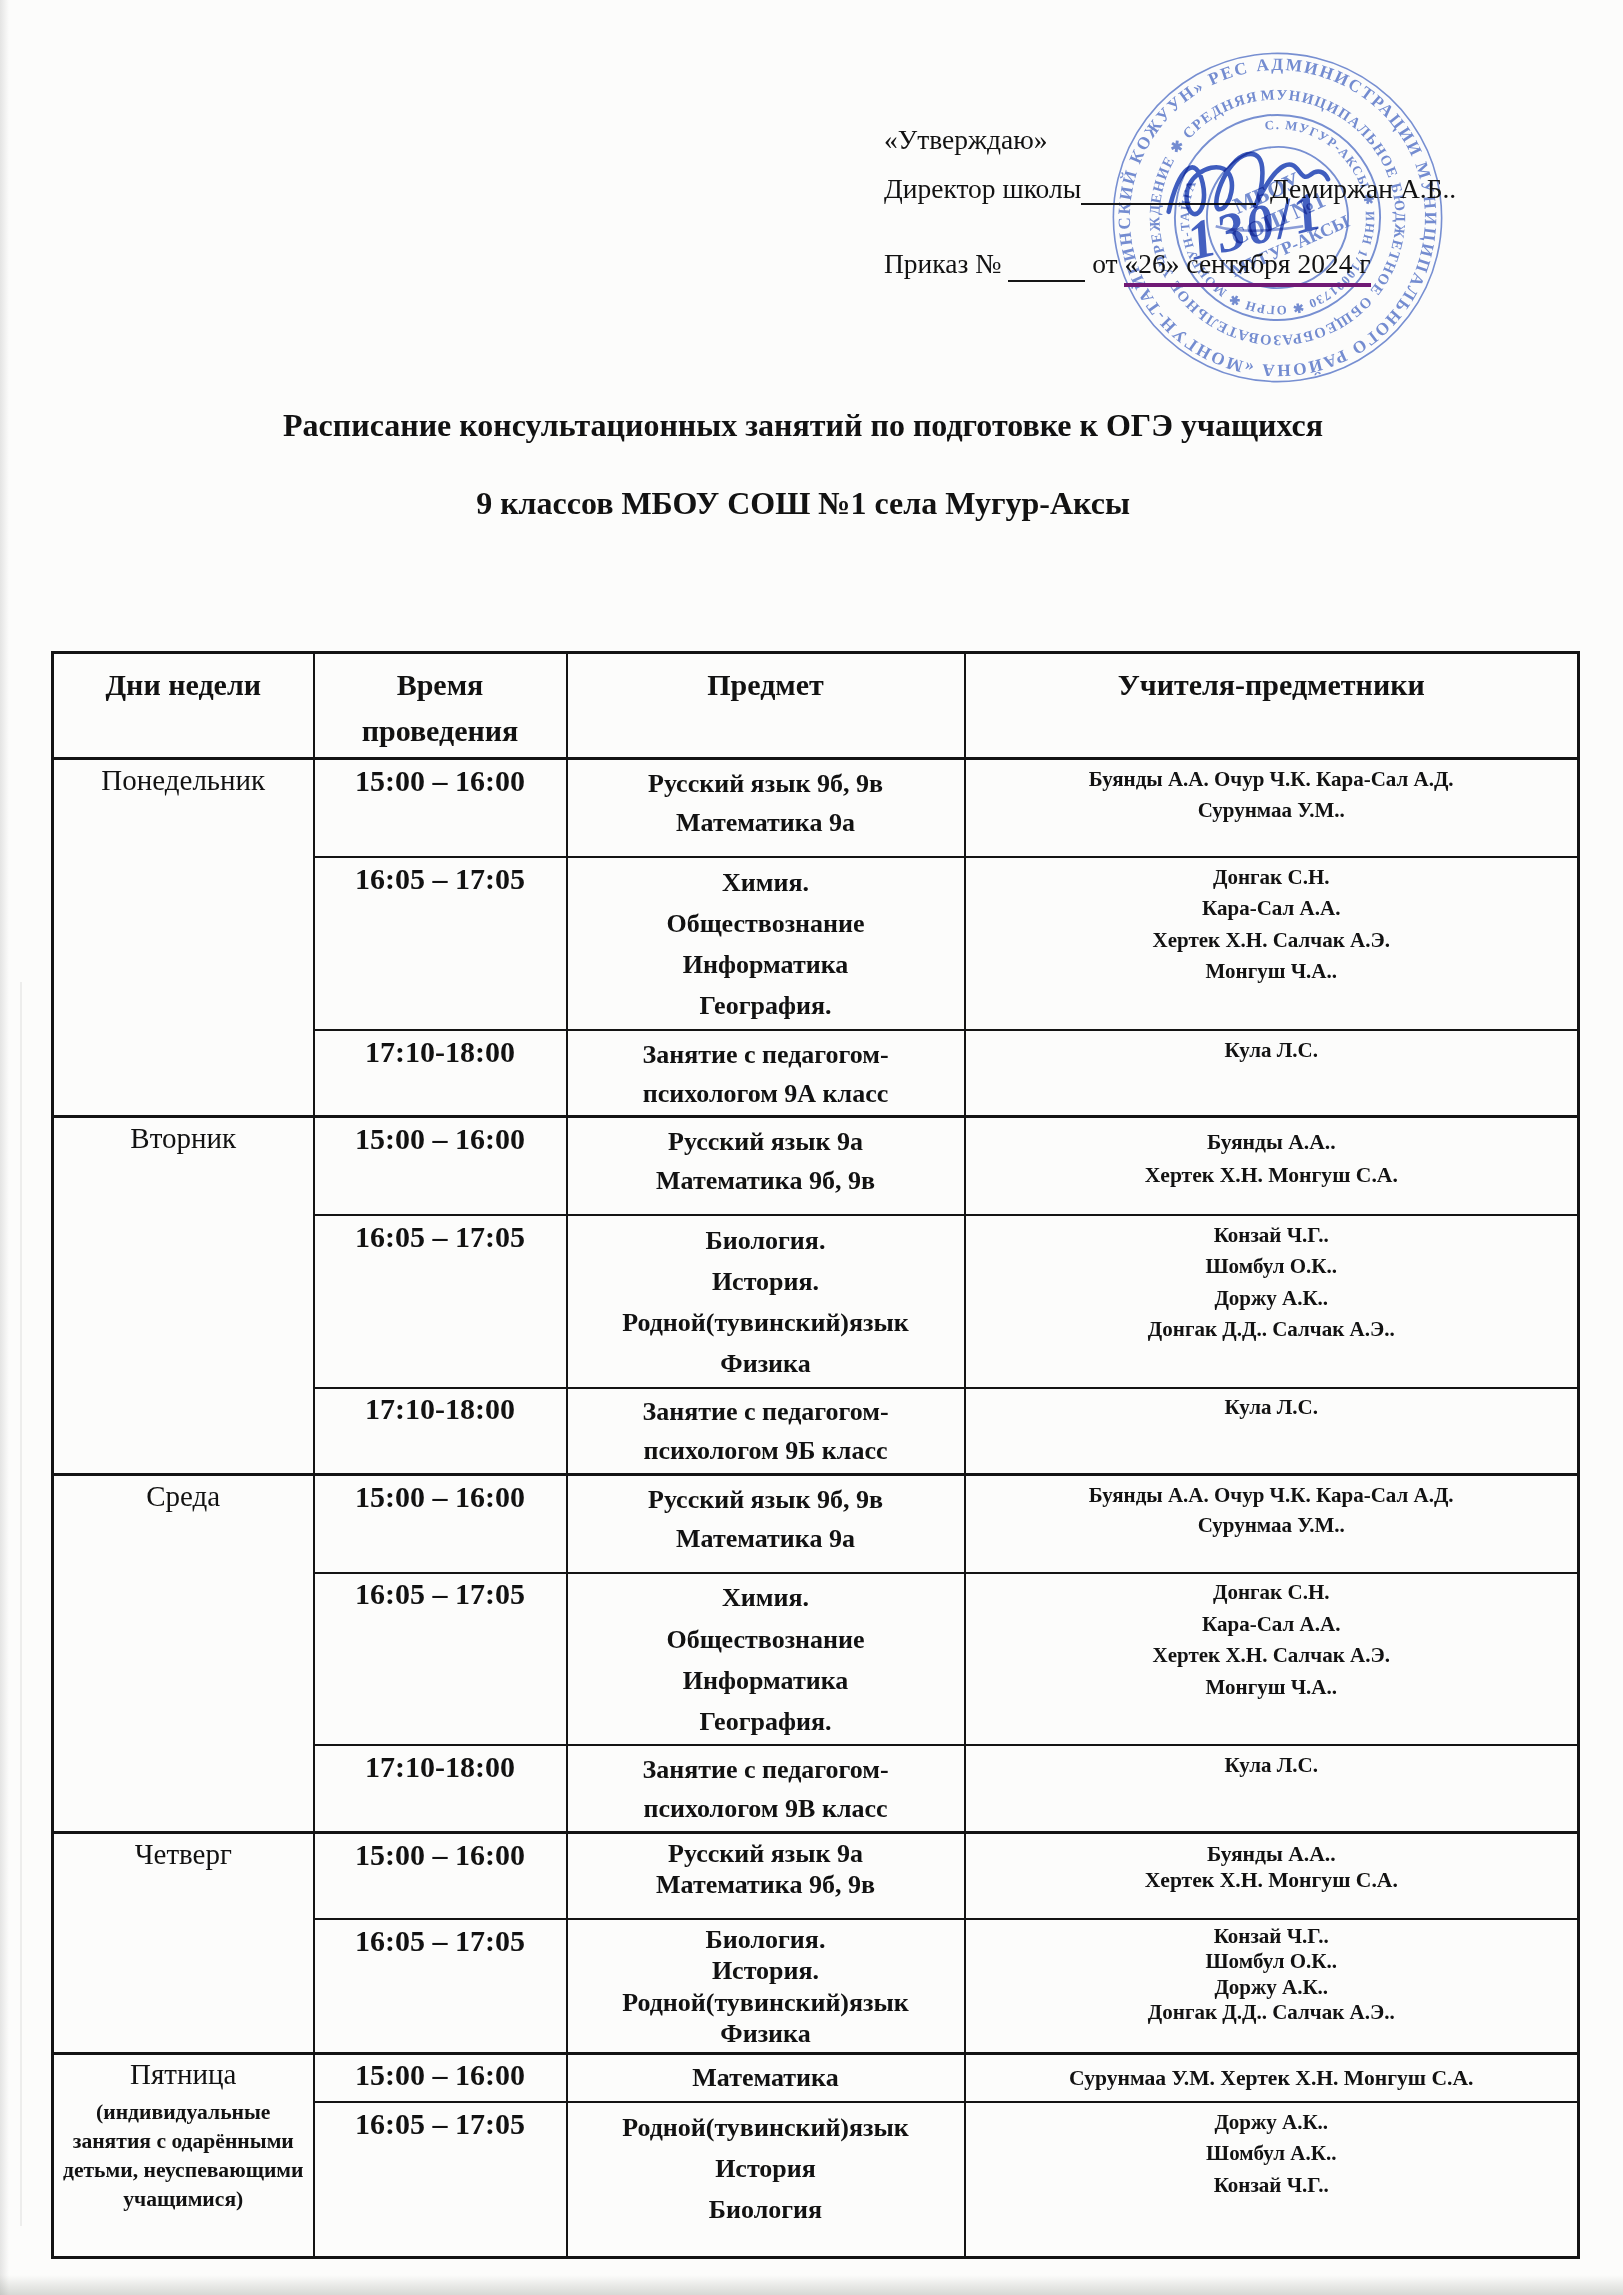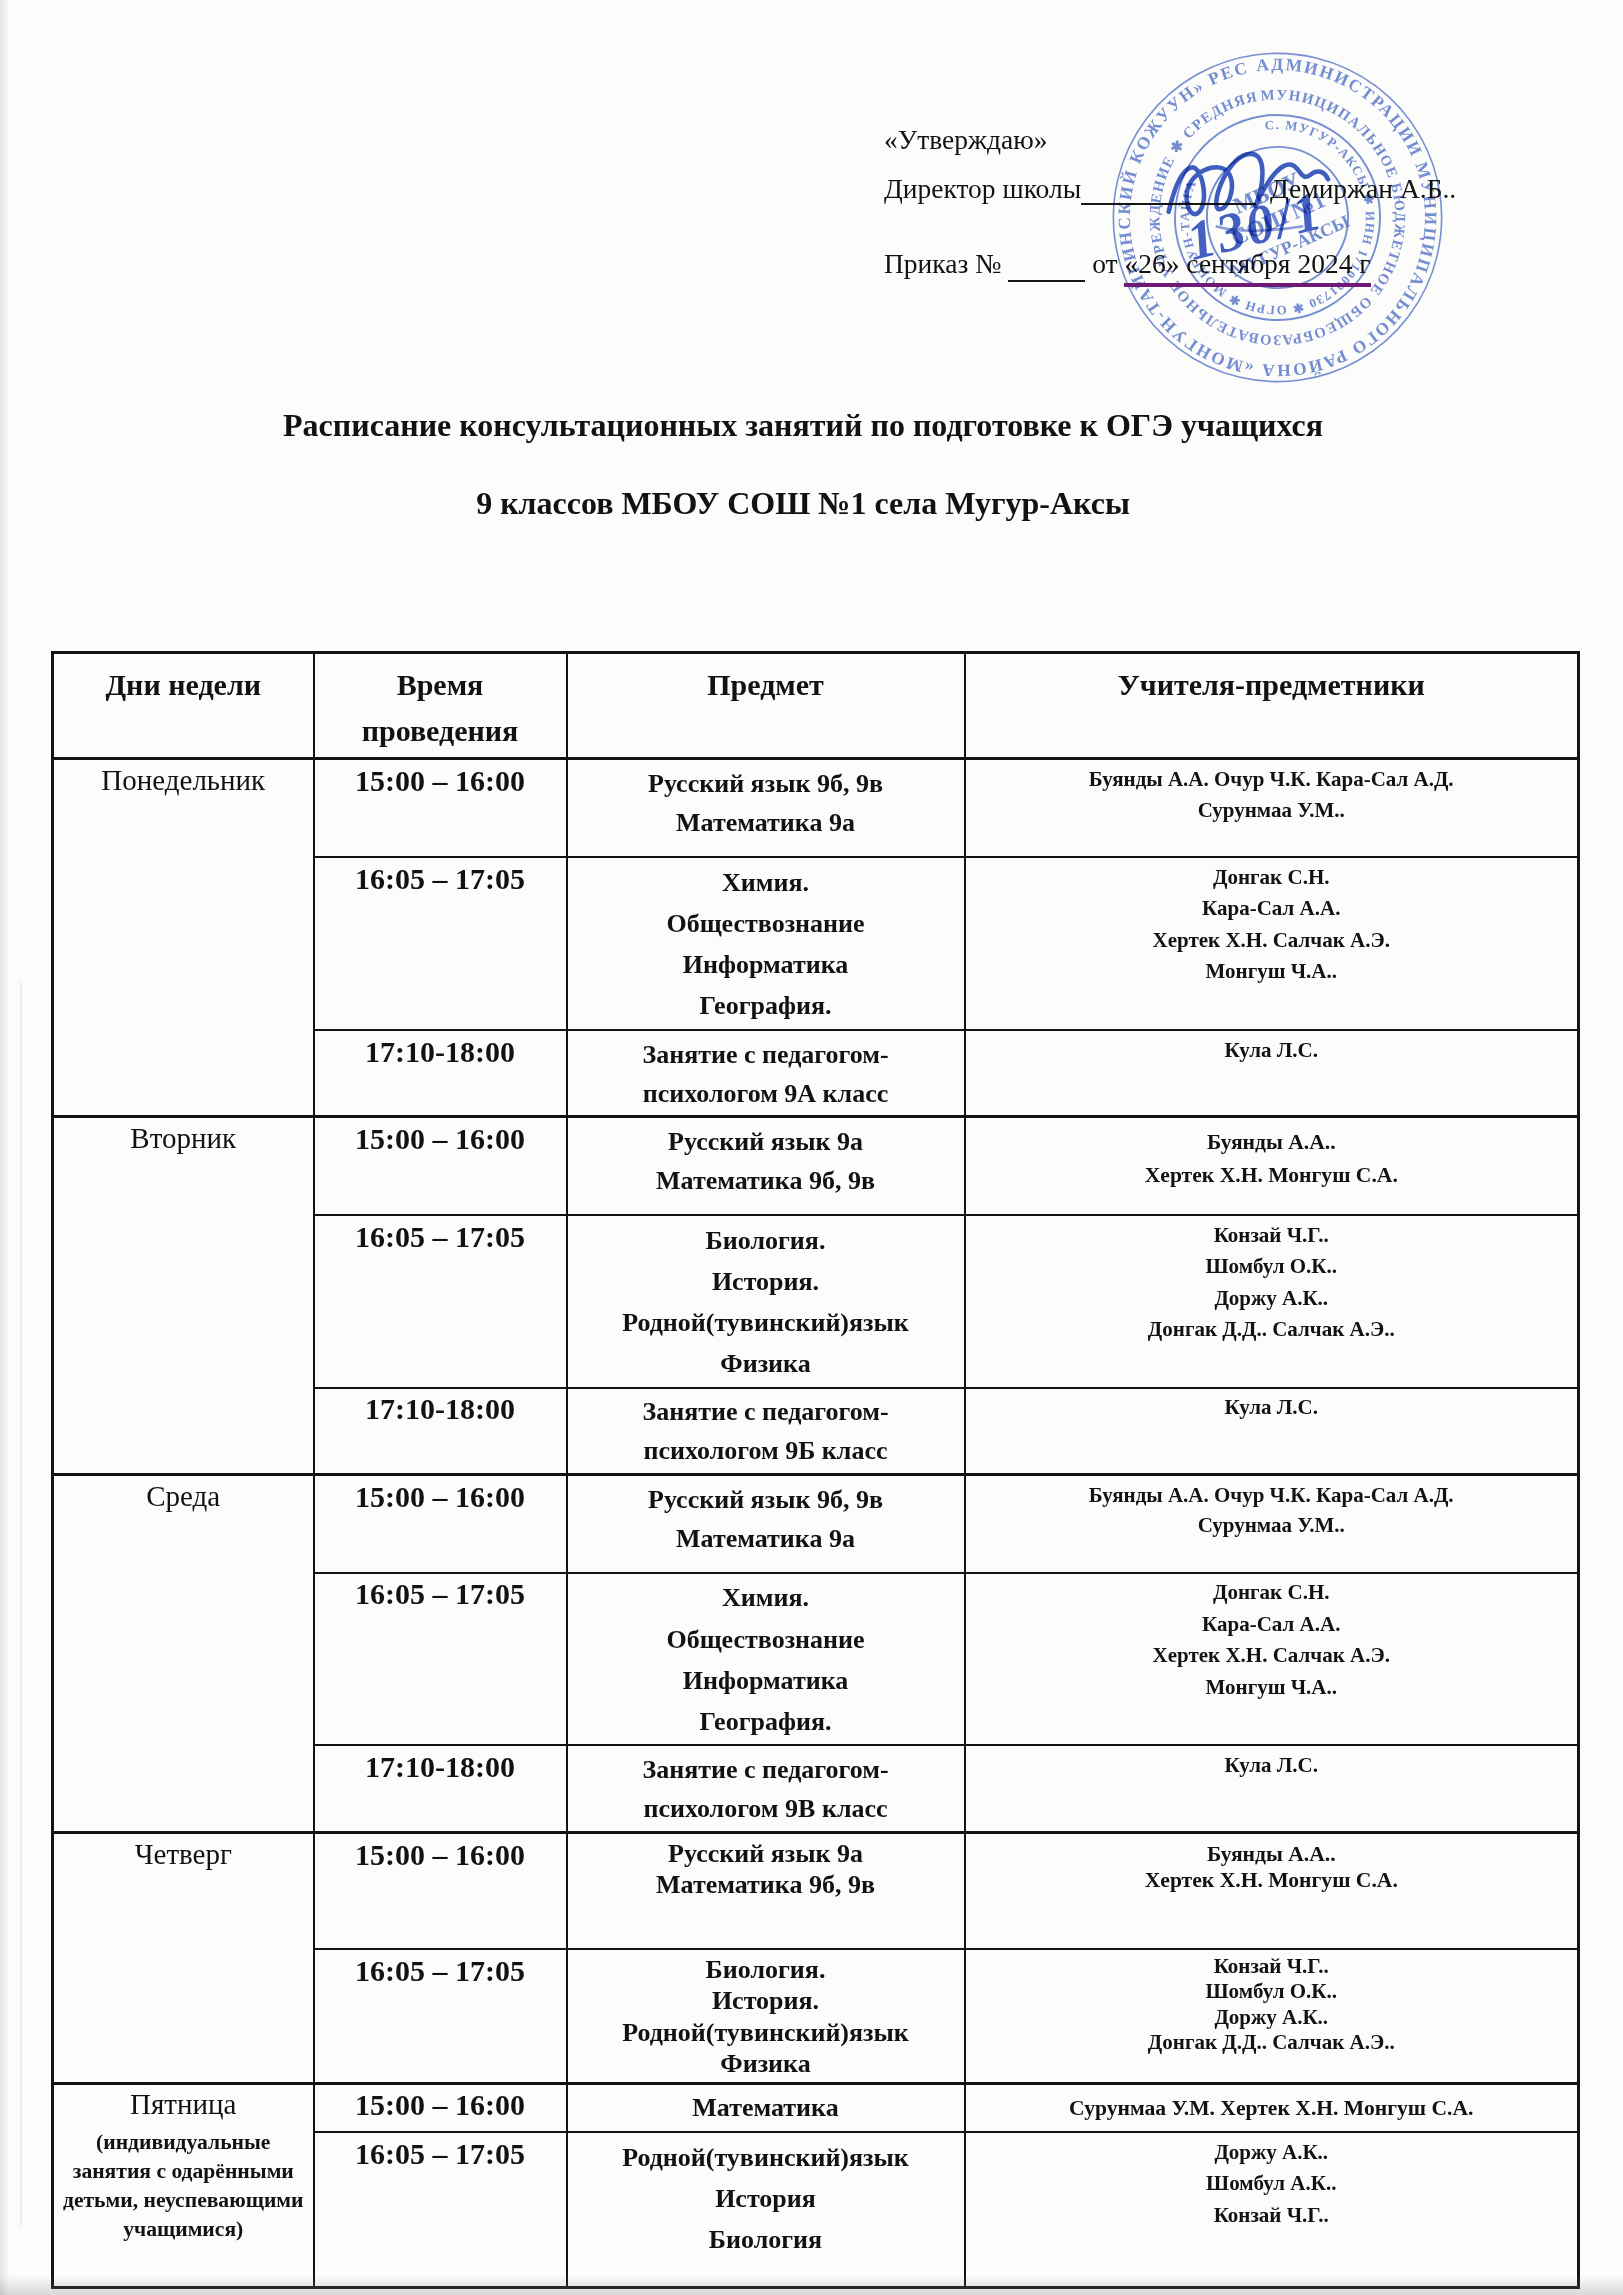--- a/index.html
+++ b/index.html
@@ -212,21 +212,21 @@
         <tr style="height: 157px;">
           <td class="c-time">16:05 – 17:05</td>
           <td class="c-subj spread">Химия.<br>Обществознание<br>Информатика<br>География.</td>
           <td class="c-teach spread">Донгак С.Н.<br>Кара-Сал А.А.<br>Хертек Х.Н. Салчак А.Э.<br>Монгуш Ч.А..</td>
         </tr>
         <tr style="height: 63px;">
           <td class="c-time">17:10-18:00</td>
           <td class="c-subj">Занятие с педагогом-<br>психологом 9В класс</td>
           <td class="c-teach">Кула Л.С.</td>
         </tr>
-        <tr class="day-first compact" style="height: 117px;">
+        <tr class="day-first compact" style="height: 87px;">
           <td class="c-day" rowspan="2">
             <div class="day-name">Четверг</div>
           </td>
           <td class="c-time">15:00 – 16:00</td>
           <td class="c-subj">Русский язык 9а<br>Математика 9б, 9в</td>
           <td class="c-teach small">Буянды А.А..<br>Хертек Х.Н. Монгуш С.А.</td>
         </tr>
         <tr class="compact" style="height: 127px;">
           <td class="c-time">16:05 – 17:05</td>
           <td class="c-subj spread">Биология.<br>История.<br>Родной(тувинский)язык<br>Физика</td>

